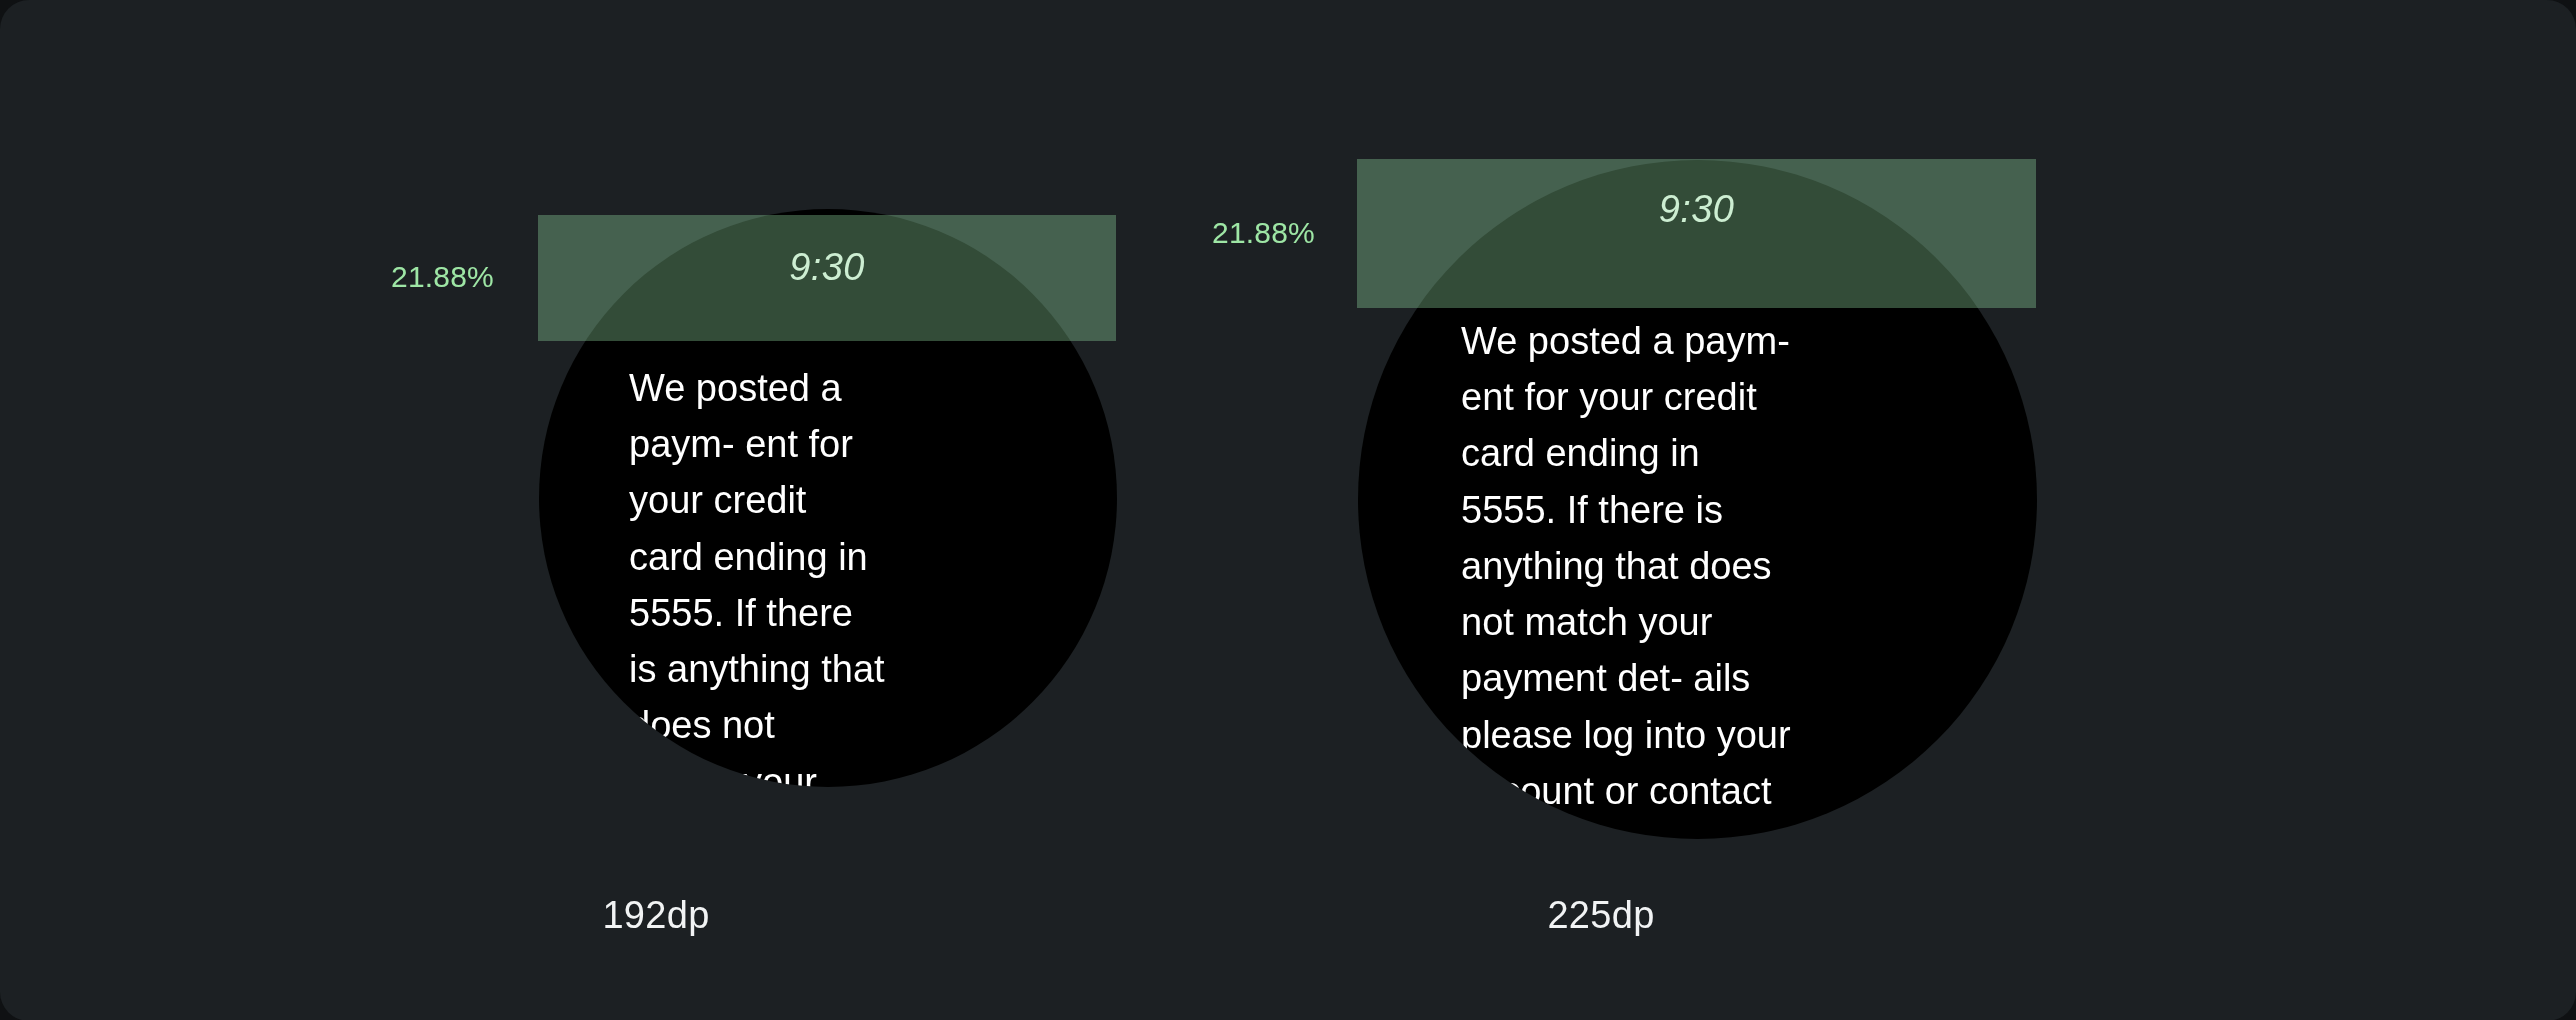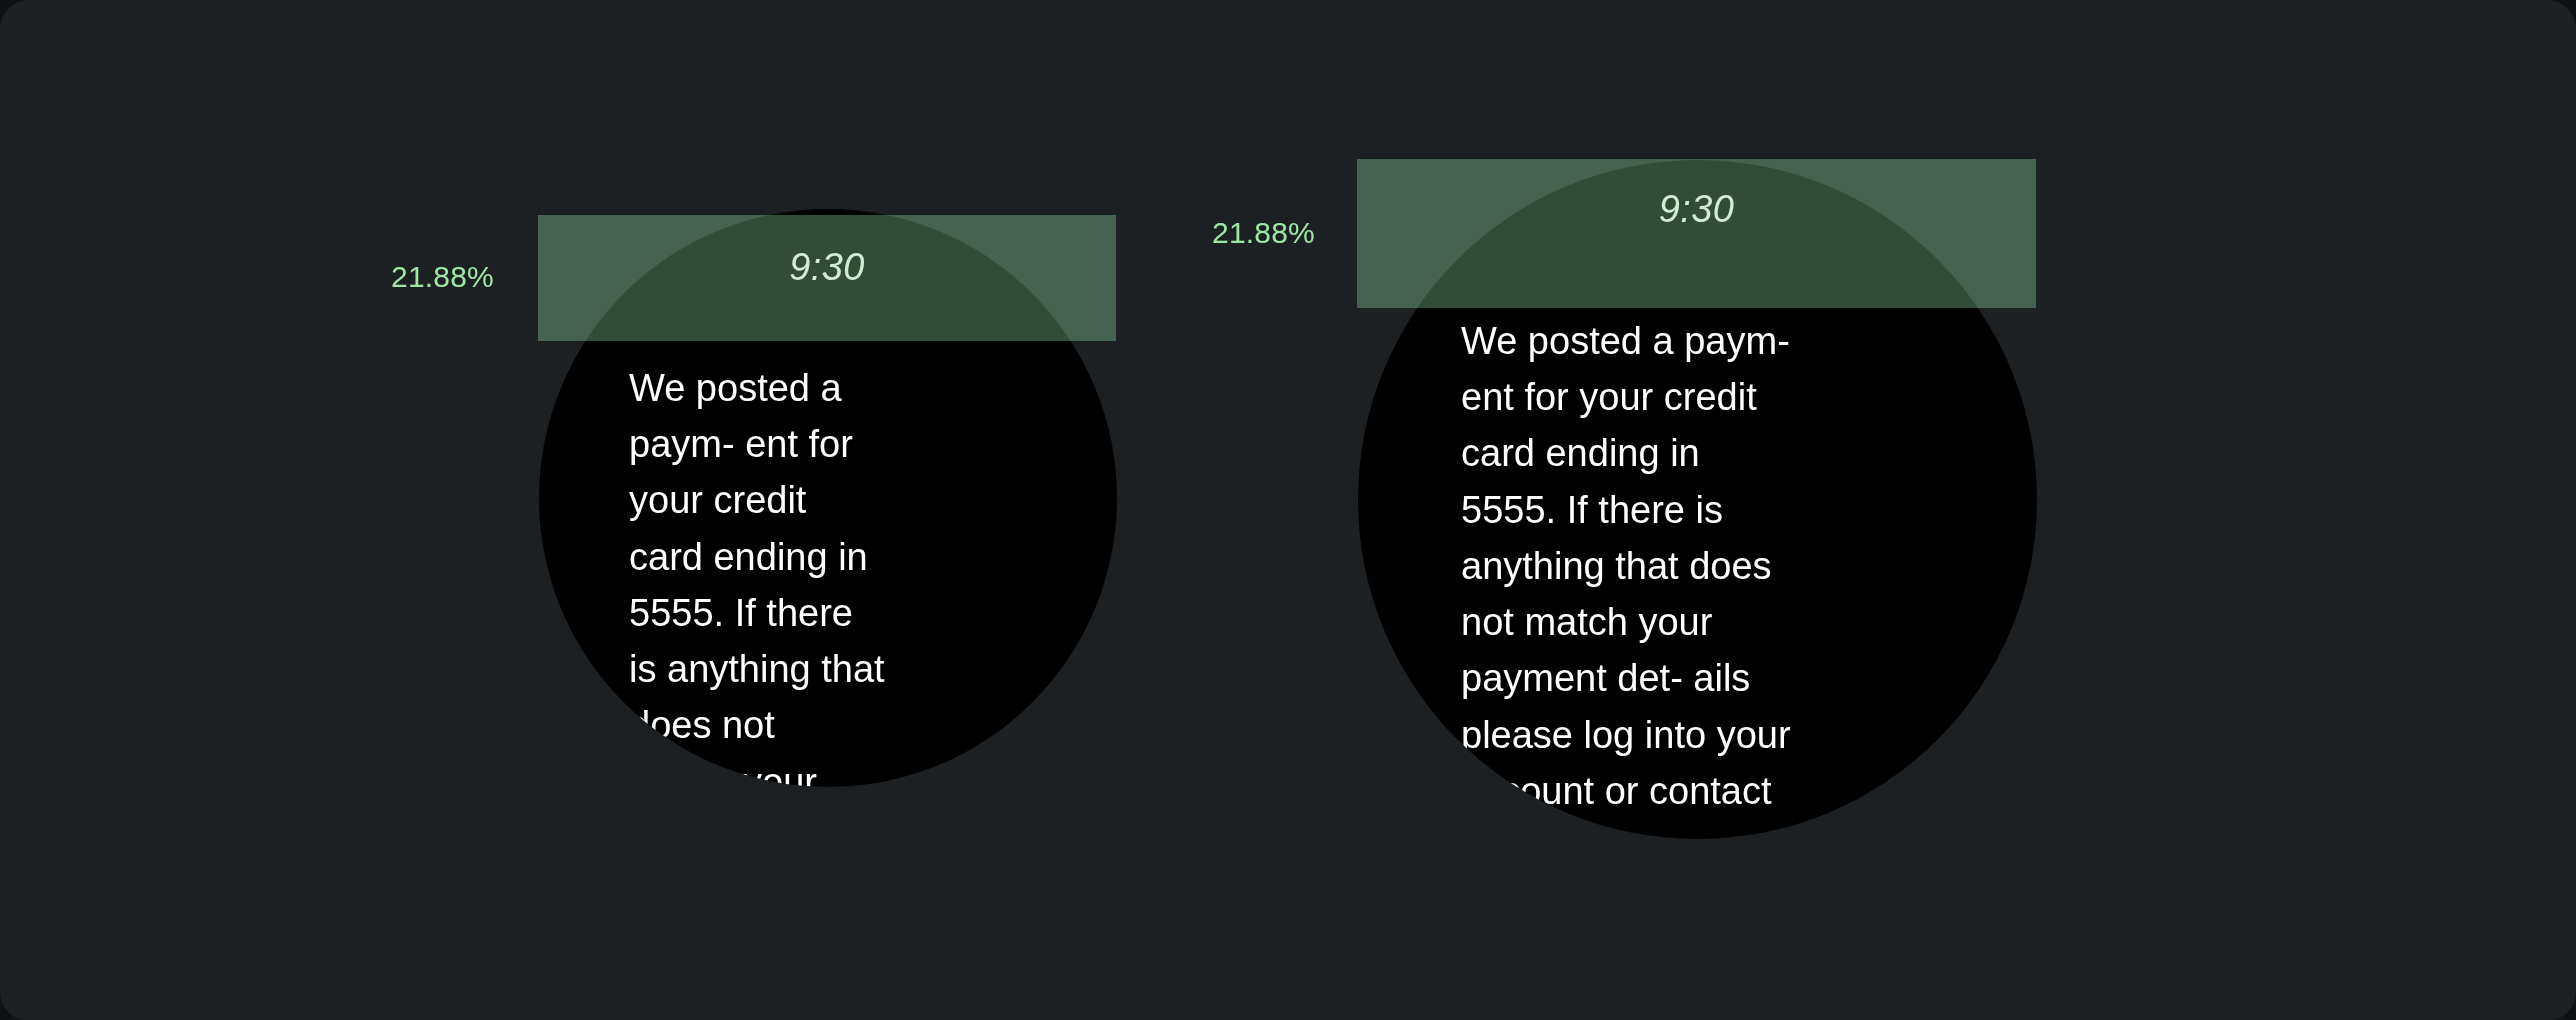--- a/index.html
+++ b/index.html
@@ -156,33 +156,35 @@
       <div class="watch">
         <div class="watch-face">
           <div class="watch-copy">We posted a paym- ent for your credit card ending in 5555. If there is anything that does not match your payment det- ails please log into your account or contact us with any questions.</div>
         </div>
       </div>
 
       <div class="band">
         <div class="band-time">9:30</div>
       </div>
 
+      <div class="caption">192dp</div>
     </div>
 
     <div class="specimen right">
 
       <div class="pct-label">21.88%</div>
 
       <div class="watch">
         <div class="watch-face">
           <div class="watch-copy">We posted a paym- ent for your credit card ending in 5555. If there is anything that does not match your payment det- ails please log into your account or contact us with any questions.</div>
         </div>
       </div>
 
       <div class="band">
         <div class="band-time">9:30</div>
       </div>
 
+      <div class="caption">225dp</div>
     </div>
 
   </div>
 </div>
 
 
 </body></html>

